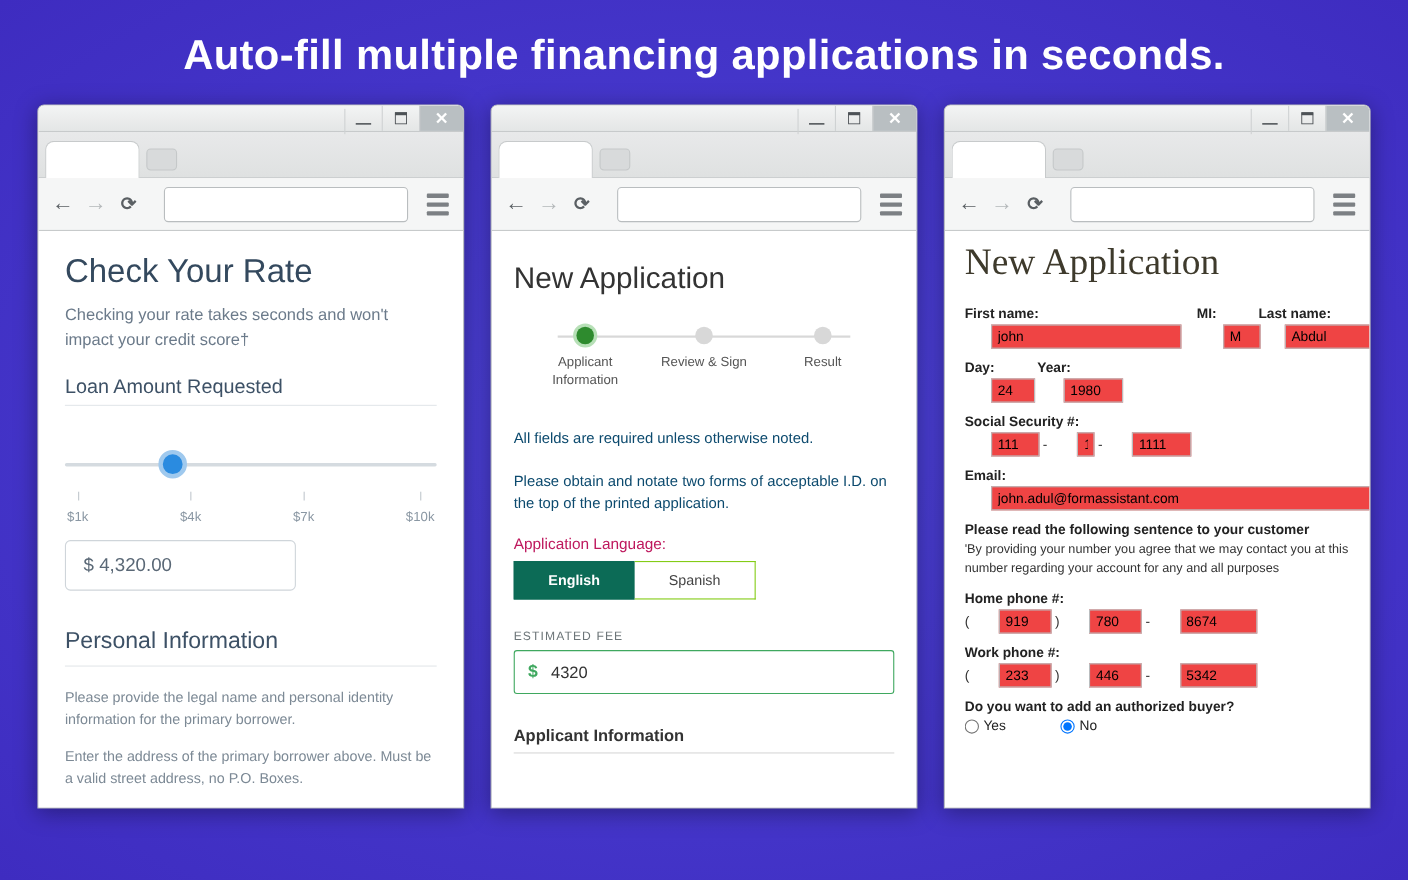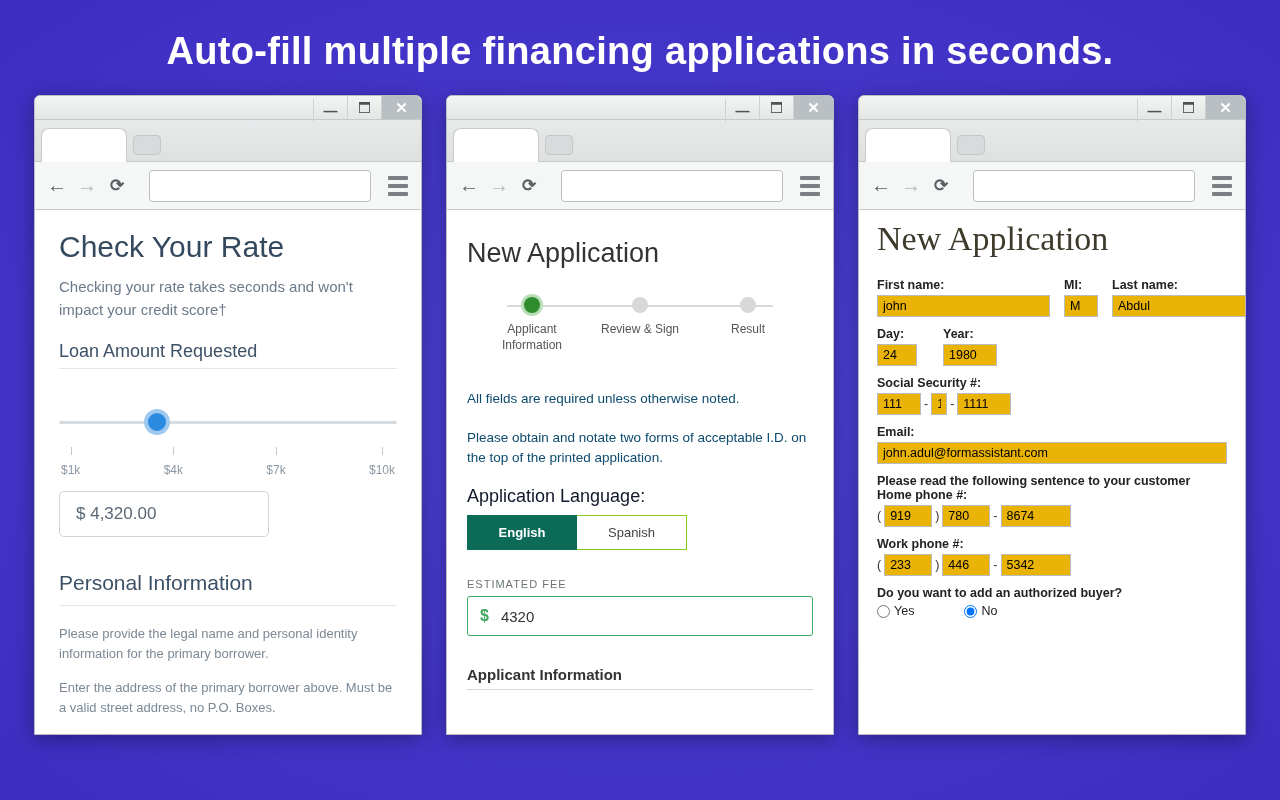--- a/index.html
+++ b/index.html
@@ -180,21 +180,21 @@
     content:""; position:absolute; left:40px; right:40px; top:8px; height:2px; background:#d8d8d8;
   }
   .step { text-align: center; font-size: 12px; color: #555; position: relative; width: 90px; }
   .step .dot {
     width: 16px; height: 16px; border-radius: 50%; background: #d8d8d8;
     margin: 0 auto 8px; position: relative; z-index: 1;
   }
   .step.active .dot { background: #2e8b2e; box-shadow: 0 0 0 3px #b7e0b7; }
   .step .lbl { line-height: 1.35; }
   .w2 .note { font-size: 13.5px; color: #0c4a6e; margin-bottom: 18px; line-height: 1.5; }
-  .w2 .section-label { font-size: 18px; color: #0f172a; margin-bottom: 8px; }
+  .w2 .section-label { font-size: 14px; color: #be185d; margin-bottom: 8px; }
   .lang-btns { display: flex; margin-bottom: 28px; }
   .lang-btn {
     flex: none; width: 110px; text-align: center; padding: 9px 0;
     font-size: 13px; border: 1px solid #84cc16;
   }
   .lang-btn.primary { background: #0c6b56; color: #fff; border-color: #0c6b56; font-weight: 600; }
   .lang-btn.secondary { background: #fff; color: #444; border-left: none; }
   .fee-label {
     font-size: 11px; letter-spacing: 1px; color: #6c7578; text-transform: uppercase; margin-bottom: 6px;
   }
@@ -213,21 +213,21 @@
   .w3 { padding: 10px 18px; font-family: Verdana, Arial, sans-serif; color: #222; font-size: 12.5px; }
   .w3 h1 {
     font-family: Georgia, "Times New Roman", serif; font-weight: 400;
     font-size: 34px; color: #3e3a2c; margin-bottom: 20px;
   }
   .w3 .row { display: flex; gap: 14px; margin-bottom: 10px; }
   .w3 .field { display: flex; flex-direction: column; gap: 3px; }
   .w3 label { font-weight: 700; font-size: 12.5px; }
   .w3 input[type=text], .w3 select {
     border: 1px solid #b9bdbf; padding: 3px 5px; font-size: 12.5px;
-    font-family: Verdana, Arial, sans-serif; background: #eab308;
+    font-family: Verdana, Arial, sans-serif; background: #ef4444; margin-left: 24px;
   }
   .w3 .paren-field { display: flex; align-items: center; gap: 3px; }
   .w3 .paren-field span { color: #333; }
   .w3 .disclaimer { font-size: 11.5px; color: #333; line-height: 1.45; margin: 4px 0 12px; }
   .w3 .radio-row { display: flex; gap: 50px; margin-top: 4px; font-size: 12.5px; align-items: center; }
   .w3 .radio-row label { font-weight: 400; display: flex; align-items: center; gap: 4px; }
 </style>
 </head>
 <body>
 
@@ -408,20 +408,21 @@
           <input type="text" style="width: 54px;" value="1111">
         </div>
       </div>
 
       <div class="field" style="margin-bottom:10px">
         <label>Email:</label>
         <input type="text" style="width: 100%;" value="john.adul@formassistant.com">
       </div>
 
       <label>Please read the following sentence to your customer</label>
+      <div class="disclaimer">'By providing your number you agree that we may contact you at this number regarding your account for any and all purposes</div>
 
       <div class="field" style="margin-bottom:10px">
         <label>Home phone #:</label>
         <div class="paren-field">
           <span>(</span>
           <input type="text" style="width: 48px;" value="919">
           <span>)</span>
           <input type="text" style="width: 48px;" value="780">
           <span>-</span>
           <input type="text" style="width: 70px;" value="8674">

